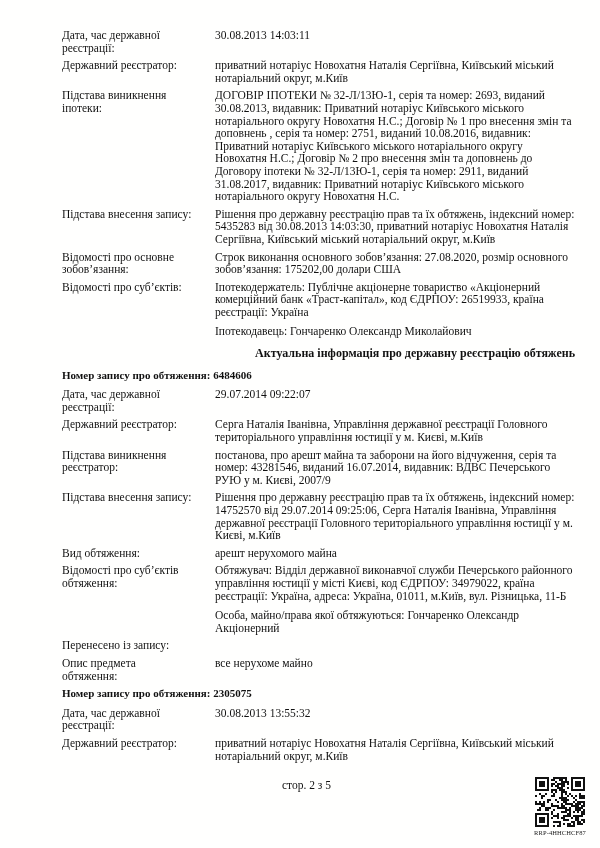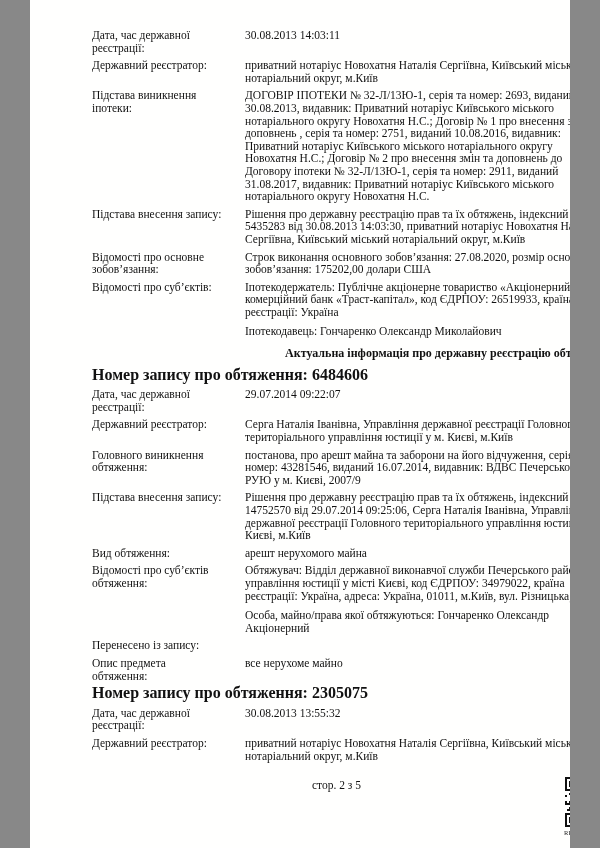--- a/index.html
+++ b/index.html
@@ -1,18 +1,18 @@
 <!DOCTYPE html>
 <html><head>
 <meta charset="utf-8">
 <style>
   html, body { margin: 0; padding: 0; background: #888; }
   .page {
     position: relative;
-    width: 540px;
+    width: 600px;
     height: 848px;
     margin: 0 auto;
     background: #fffffe;
     overflow: hidden;
     font-family: "Liberation Serif", serif;
     color: #111;
   }
   .content {
     position: absolute;
     left: 62px;
@@ -35,21 +35,21 @@
   .para { margin: 0 0 7px 0; }
   .para:last-child { margin-bottom: 0; }
   .heading {
     font-weight: bold;
     text-align: right;
     font-size: 12px;
     margin: 9px 0 9px 0;
   }
   .record-number {
     font-weight: bold;
-    font-size: 16px;
+    font-size: 11px;
     margin: 2px 0 7px 0;
   }
   .footer {
     text-align: center;
     font-size: 11.5px;
     margin-top: 3px;
   }
   .qr-box {
     position: absolute;
     left: 535px;
@@ -120,21 +120,21 @@
           <div class="para">29.07.2014 09:22:07</div>
         </div>
       </div>
       <div class="row">
         <div class="label">Державний реєстратор:</div>
         <div class="value">
           <div class="para">Серга Наталія Іванівна, Управління державної реєстрації Головного територіального управління юстиції у м. Києві, м.Київ</div>
         </div>
       </div>
       <div class="row">
-        <div class="label">Головного виникнення обтяження:</div>
+        <div class="label">Підстава виникнення реєстратор:</div>
         <div class="value">
           <div class="para">постанова, про арешт майна та заборони на його відчуження, серія та номер: 43281546, виданий 16.07.2014, видавник: ВДВС Печерського РУЮ у м. Києві, 2007/9</div>
         </div>
       </div>
       <div class="row">
         <div class="label">Підстава внесення запису:</div>
         <div class="value">
           <div class="para">Рішення про державну реєстрацію прав та їх обтяжень, індексний номер: 14752570 від 29.07.2014 09:25:06, Серга Наталія Іванівна, Управління державної реєстрації Головного територіального управління юстиції у м. Києві, м.Київ</div>
         </div>
       </div>

